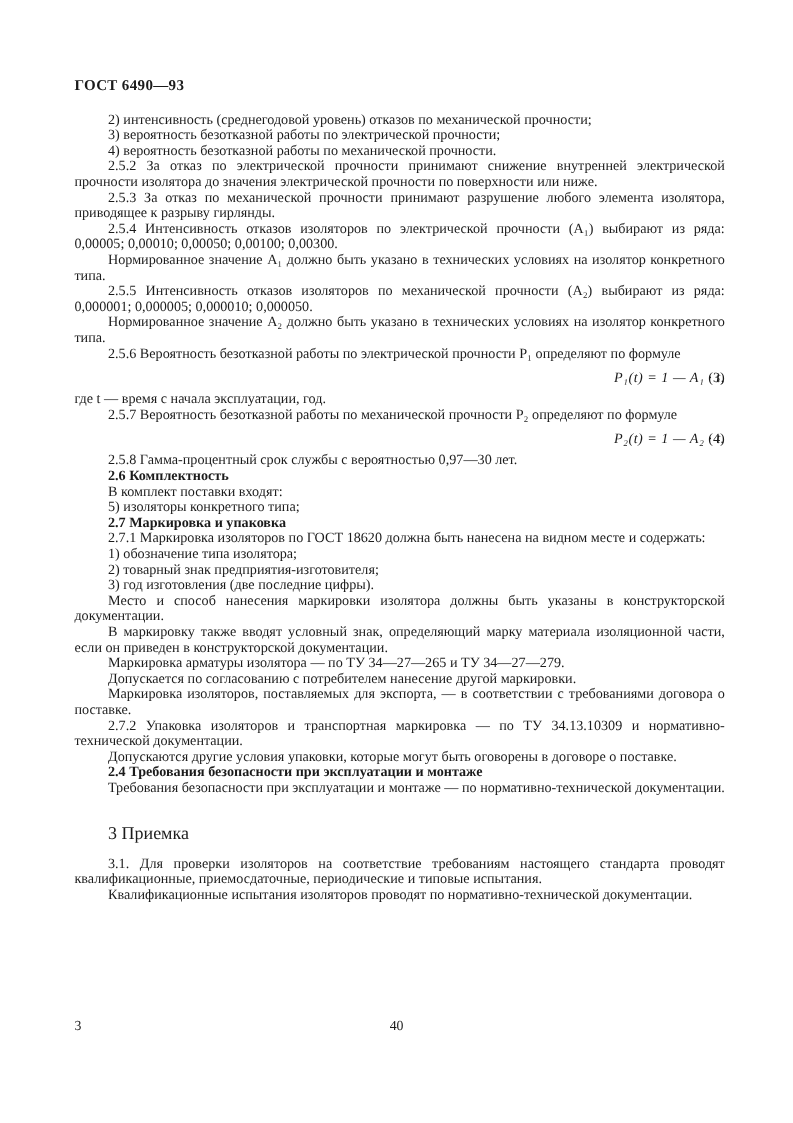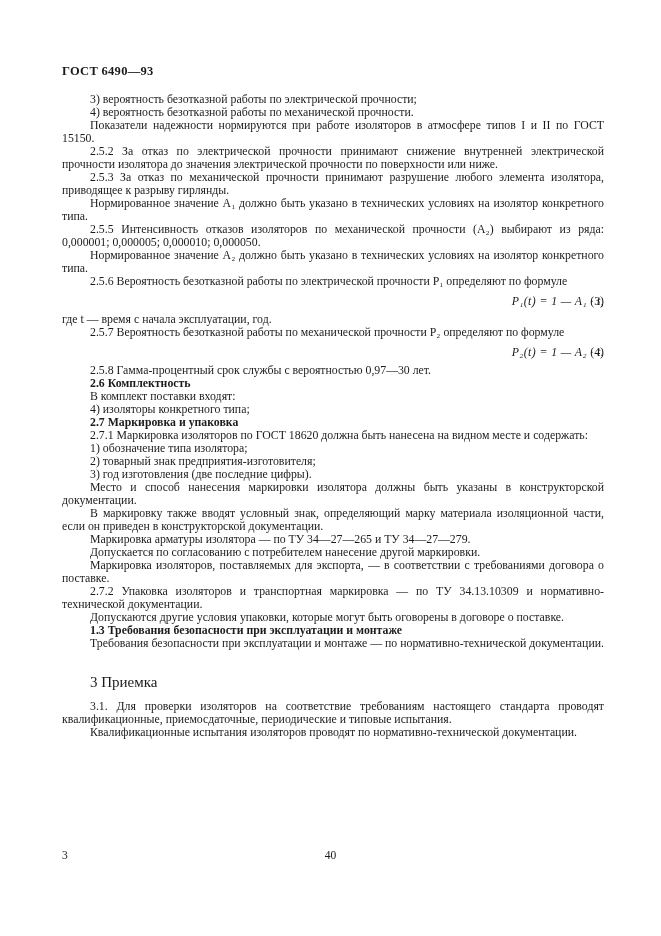--- a/index.html
+++ b/index.html
@@ -80,56 +80,57 @@
   }
 </style>
 </head>
 <body>
 
 <div class="page">
 
   <div class="doc-header">ГОСТ 6490—93</div>
 
   <div class="content">
+    <p>2) интенсивность (среднегодовой уровень) отказов по механической прочности;</p>
     <p>3) вероятность безотказной работы по электрической прочности;</p>
     <p>4) вероятность безотказной работы по механической прочности.</p>
-    <p>Показатели надежности нормируются при работе изоляторов в атмосфере типов I и II по ГОСТ 15150.</p>
     <p>2.5.2 За отказ по электрической прочности принимают снижение внутренней электрической прочности изолятора до значения электрической прочности по поверхности или ниже.</p>
     <p>2.5.3 За отказ по механической прочности принимают разрушение любого элемента изолятора, приводящее к разрыву гирлянды.</p>
+    <p>2.5.4 Интенсивность отказов изоляторов по электрической прочности (A₁) выбирают из ряда: 0,00005; 0,00010; 0,00050; 0,00100; 0,00300.</p>
     <p>Нормированное значение A₁ должно быть указано в технических условиях на изолятор конкретного типа.</p>
     <p>2.5.5 Интенсивность отказов изоляторов по механической прочности (A₂) выбирают из ряда: 0,000001; 0,000005; 0,000010; 0,000050.</p>
     <p>Нормированное значение A₂ должно быть указано в технических условиях на изолятор конкретного типа.</p>
     <p>2.5.6 Вероятность безотказной работы по электрической прочности P₁ определяют по формуле</p>
     <div class="formula">
       <span class="f-expr">P₁(t) = 1 — A₁ · t,</span>
       <span class="f-num">(3)</span>
     </div>
     <p class="noind">где t — время с начала эксплуатации, год.</p>
     <p>2.5.7 Вероятность безотказной работы по механической прочности P₂ определяют по формуле</p>
     <div class="formula">
       <span class="f-expr">P₂(t) = 1 — A₂ · t.</span>
       <span class="f-num">(4)</span>
     </div>
     <p>2.5.8 Гамма-процентный срок службы с вероятностью 0,97—30 лет.</p>
     <p class="bold">2.6 Комплектность</p>
     <p>В комплект поставки входят:</p>
-    <p>4) изоляторы конкретного типа;</p>
+    <p>5) изоляторы конкретного типа;</p>
     <p class="bold">2.7 Маркировка и упаковка</p>
     <p>2.7.1 Маркировка изоляторов по ГОСТ 18620 должна быть нанесена на видном месте и содержать:</p>
     <p>1) обозначение типа изолятора;</p>
     <p>2) товарный знак предприятия-изготовителя;</p>
     <p>3) год изготовления (две последние цифры).</p>
     <p>Место и способ нанесения маркировки изолятора должны быть указаны в конструкторской документации.</p>
     <p>В маркировку также вводят условный знак, определяющий марку материала изоляционной части, если он приведен в конструкторской документации.</p>
     <p>Маркировка арматуры изолятора — по ТУ 34—27—265 и ТУ 34—27—279.</p>
     <p>Допускается по согласованию с потребителем нанесение другой маркировки.</p>
     <p>Маркировка изоляторов, поставляемых для экспорта, — в соответствии с требованиями договора о поставке.</p>
     <p>2.7.2 Упаковка изоляторов и транспортная маркировка — по ТУ 34.13.10309 и нормативно-технической документации.</p>
     <p>Допускаются другие условия упаковки, которые могут быть оговорены в договоре о поставке.</p>
-    <p class="bold">1.3 Требования безопасности при эксплуатации и монтаже</p>
+    <p class="bold">2.4 Требования безопасности при эксплуатации и монтаже</p>
     <p>Требования безопасности при эксплуатации и монтаже — по нормативно-технической документации.</p>
     <h2 class="sec">3 Приемка</h2>
     <p>3.1. Для проверки изоляторов на соответствие требованиям настоящего стандарта проводят квалификационные, приемосдаточные, периодические и типовые испытания.</p>
     <p>Квалификационные испытания изоляторов проводят по нормативно-технической документации.</p>
   </div>
 
   <div class="footer-left">3</div>
   <div class="footer-center">40</div>
 
 </div>

